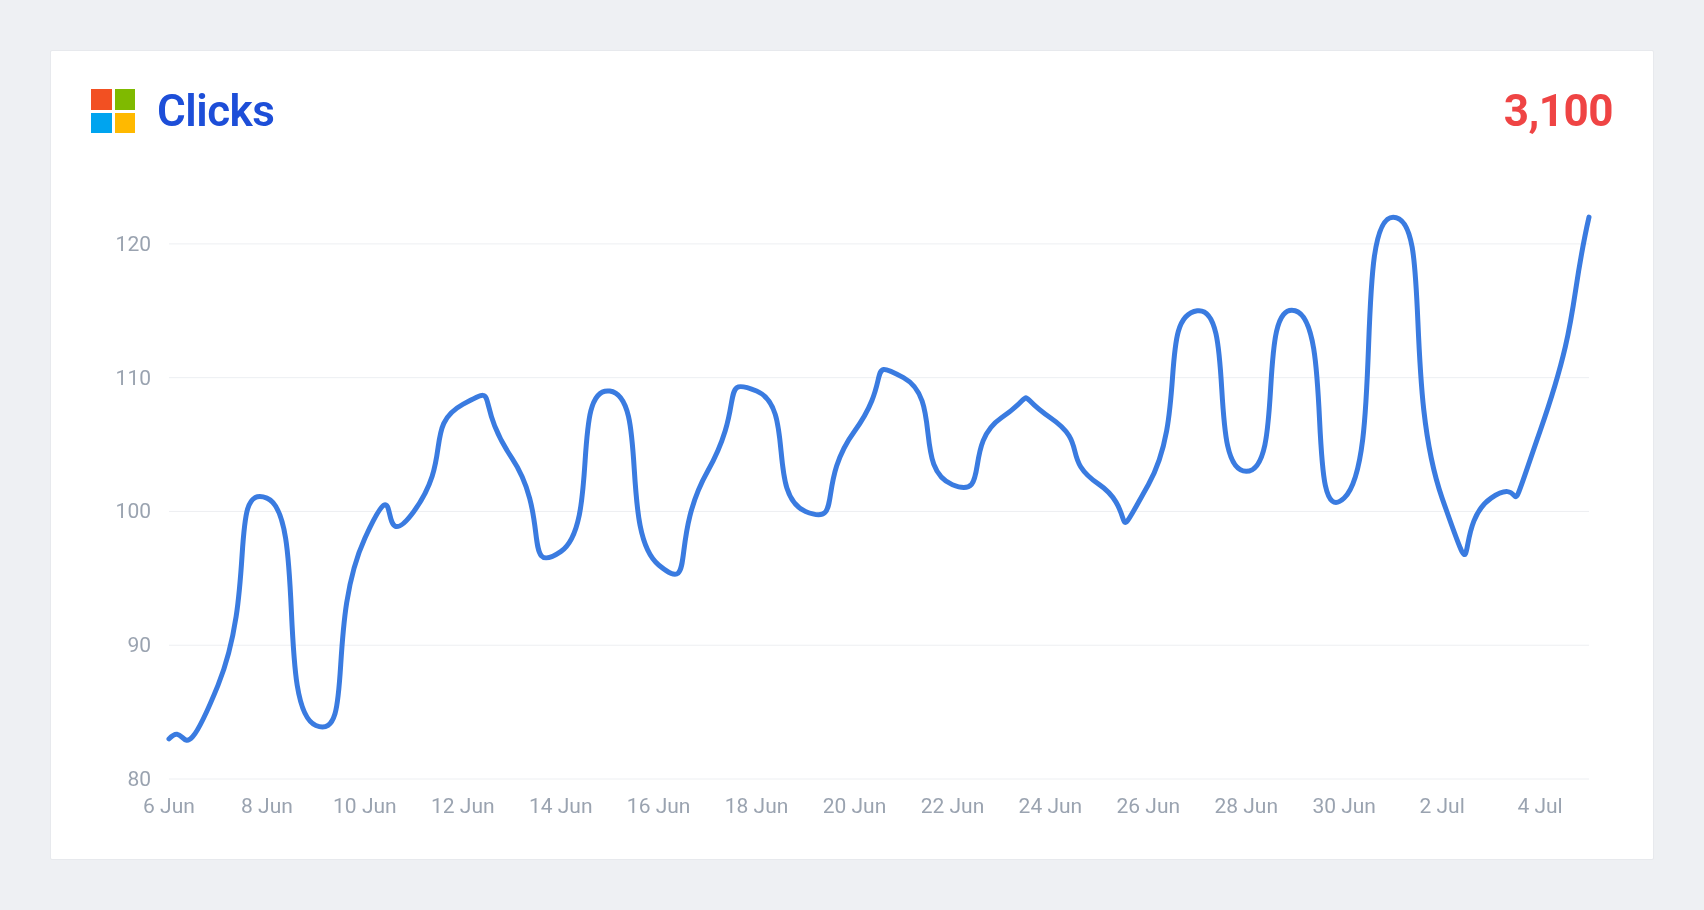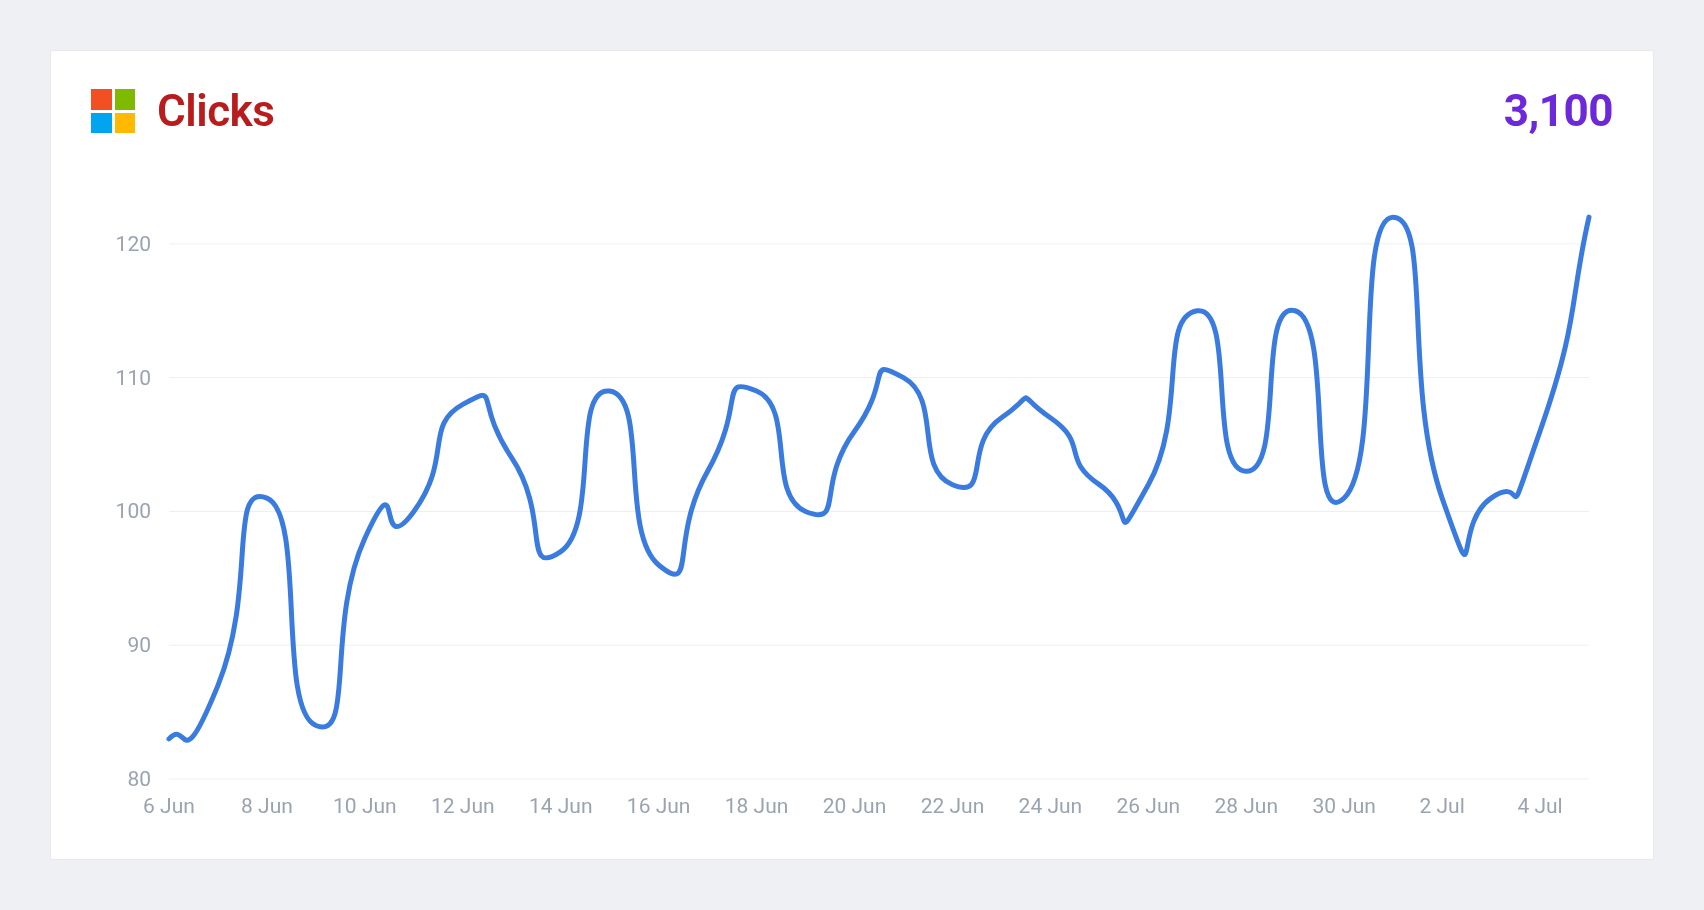--- a/index.html
+++ b/index.html
@@ -43,27 +43,27 @@
     height: 44px;
     display: grid;
     grid-template-columns: 1fr 1fr;
     grid-template-rows: 1fr 1fr;
     gap: 3px;
   }
   .ms-logo .q { width: 100%; height: 100%; }
   .title {
     font-size: 44px;
     font-weight: 600;
-    color: #b91c1c;
+    color: #1d4ed8;
     letter-spacing: -0.5px;
   }
   .metric {
     font-size: 44px;
     font-weight: 700;
-    color: #6d28d9;
+    color: #ef4444;
     letter-spacing: -0.5px;
   }
   .chart-area {
     flex: 1 1 auto;
     position: relative;
     margin-top: 30px;
   }
   .chart-svg {
     width: 100%;
     height: 100%;

